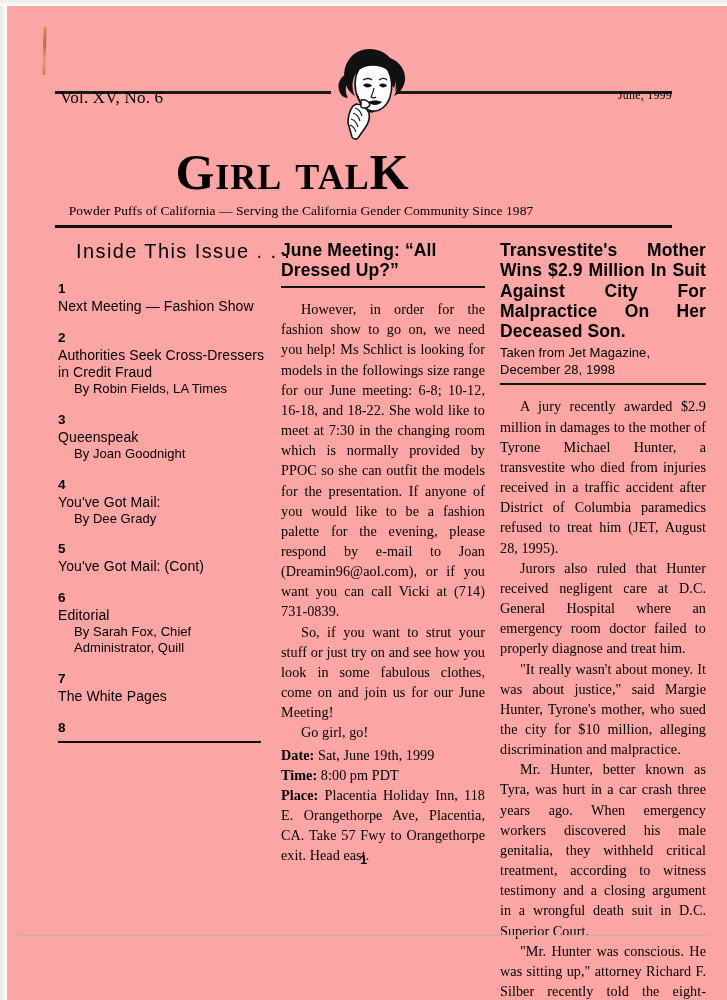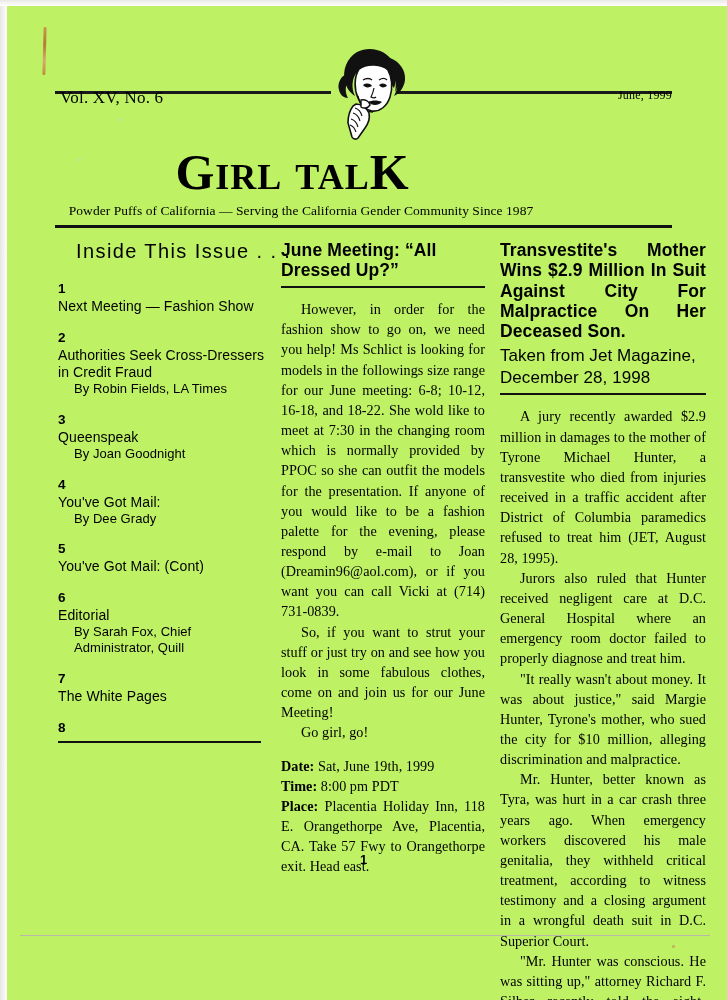--- a/index.html
+++ b/index.html
@@ -9,21 +9,21 @@
     background: #ffffff;
   }
   body {
     font-family: "Liberation Serif", serif;
     color: #000000;
   }
   #page {
     position: relative;
     width: 727px;
     height: 1000px;
-    background: #bef264;
+    background: #fca5a5;
     overflow: hidden;
   }
 
   
   .scan-mark {
     position: absolute;
     left: 43px;
     top: 27px;
     width: 3px;
     height: 48px;
@@ -191,40 +191,40 @@
     text-align-last: left;
   }
   .head-rule {
     height: 2.5px;
     background: #111111;
     margin-top: 5px;
     margin-bottom: 11px;
   }
   .art-source {
     font-family: "Liberation Sans", sans-serif;
-    font-size: 17px;
+    font-size: 13px;
     line-height: 1.25;
     margin-top: 4px;
     letter-spacing: .05px;
   }
 
   
   .body-p {
     font-family: "Liberation Serif", serif;
     font-size: 14.2px;
     line-height: 1.42;
     text-align: justify;
     text-indent: 20px;
     margin: 0;
     letter-spacing: .05px;
   }
   .body-p + .body-p { margin-top: 0; }
 
   .details {
-    margin-top: 13px;
+    margin-top: 2px;
     font-family: "Liberation Serif", serif;
     font-size: 14.2px;
     line-height: 1.42;
     text-align: justify;
     letter-spacing: .05px;
   }
   .details b { font-weight: 700; }
 
   .page-number {
     position: absolute;

